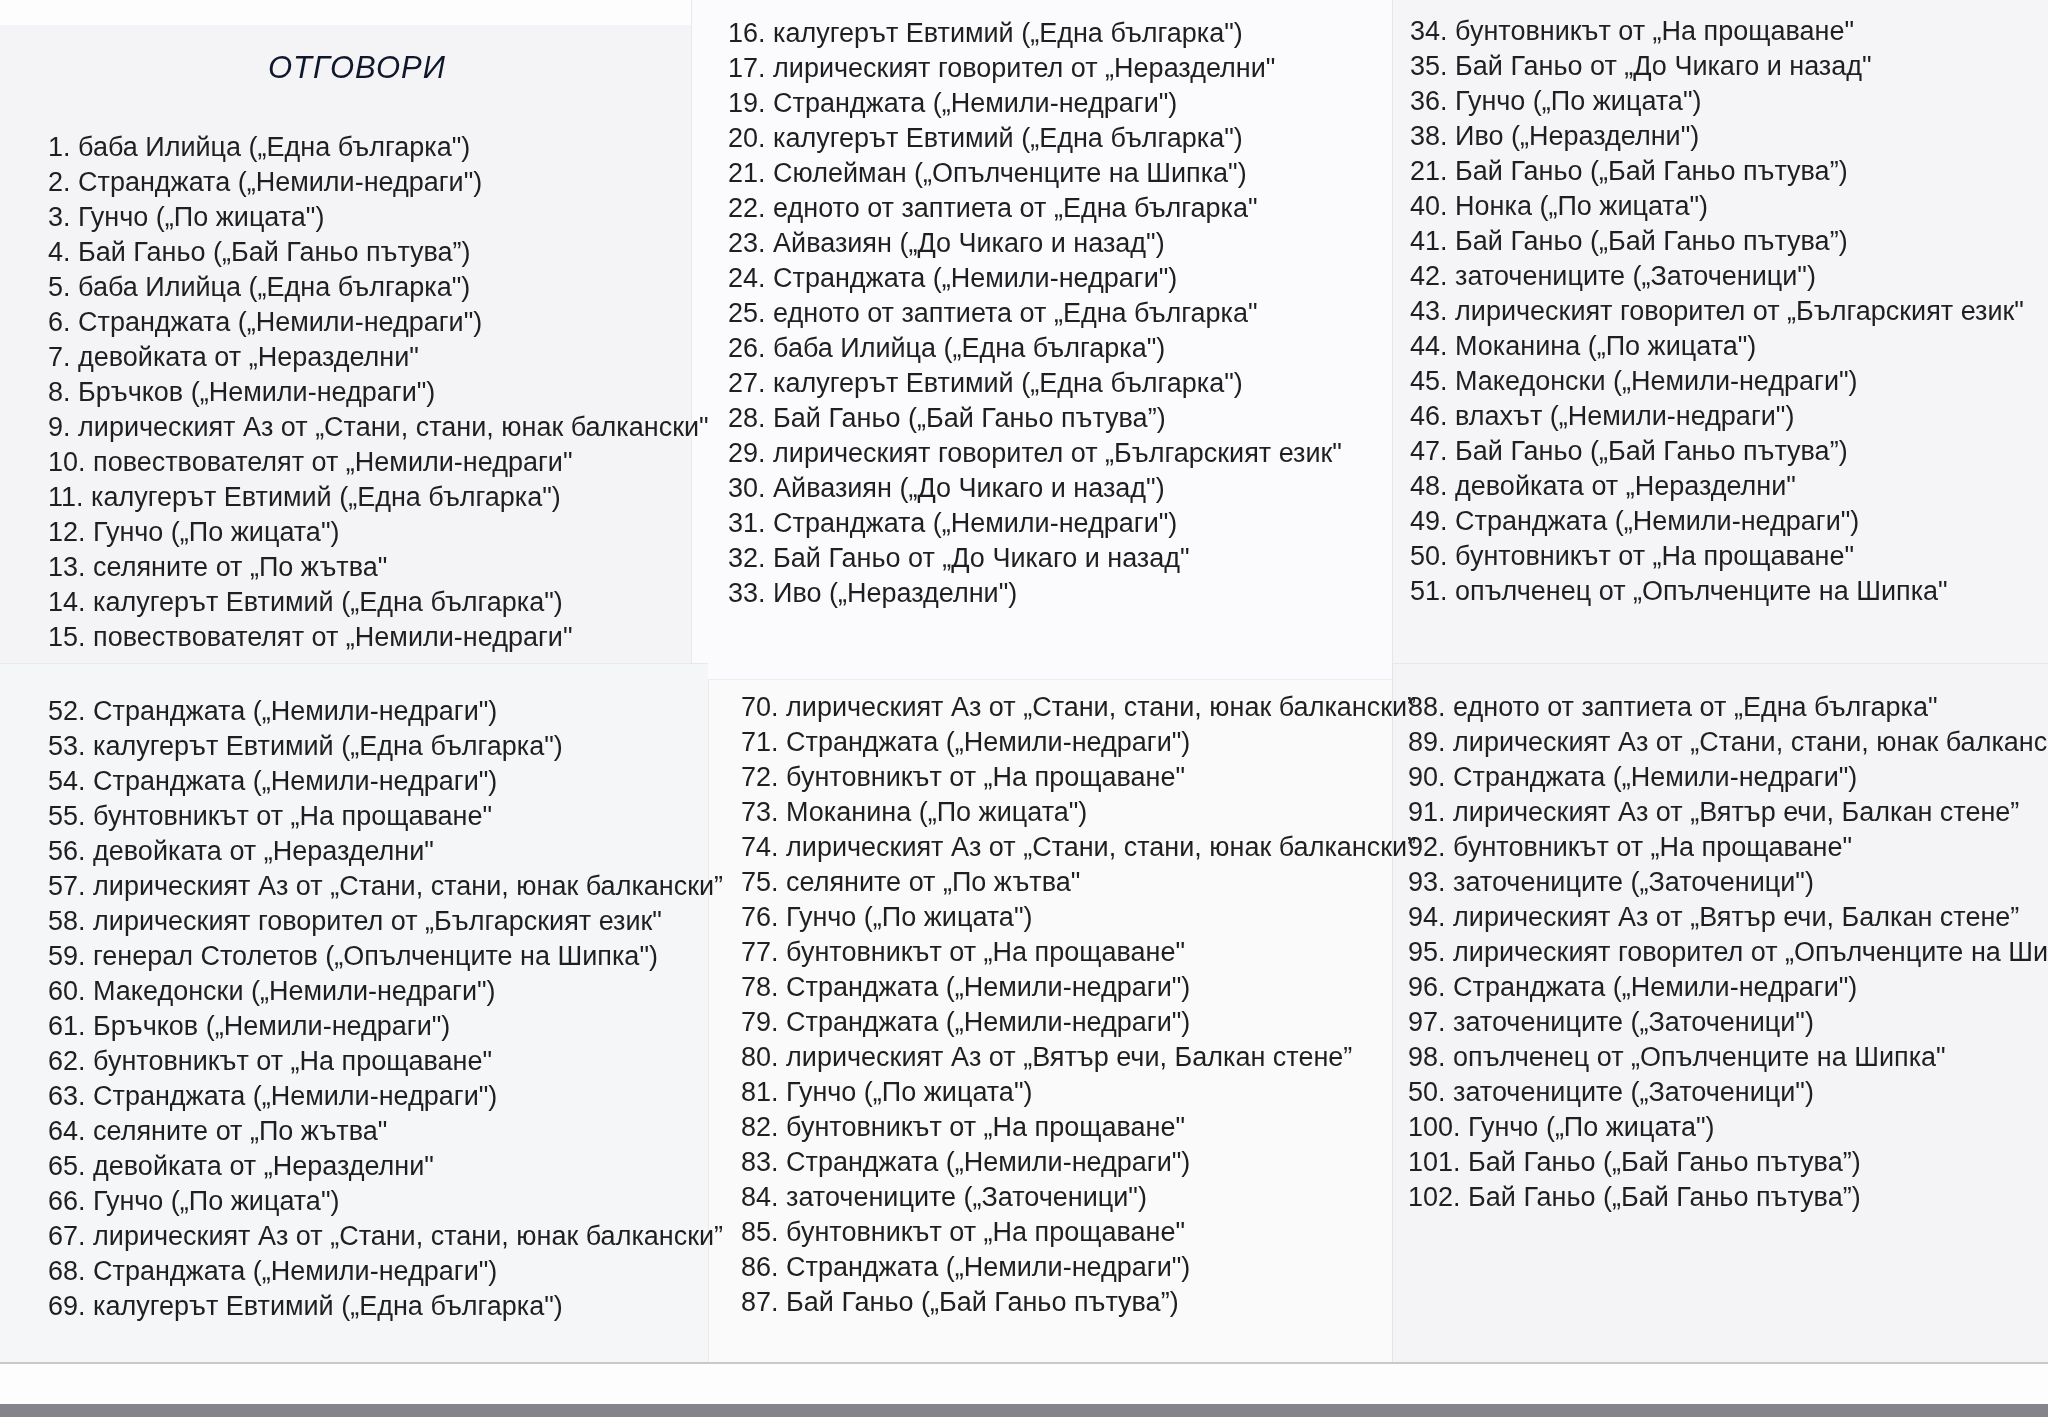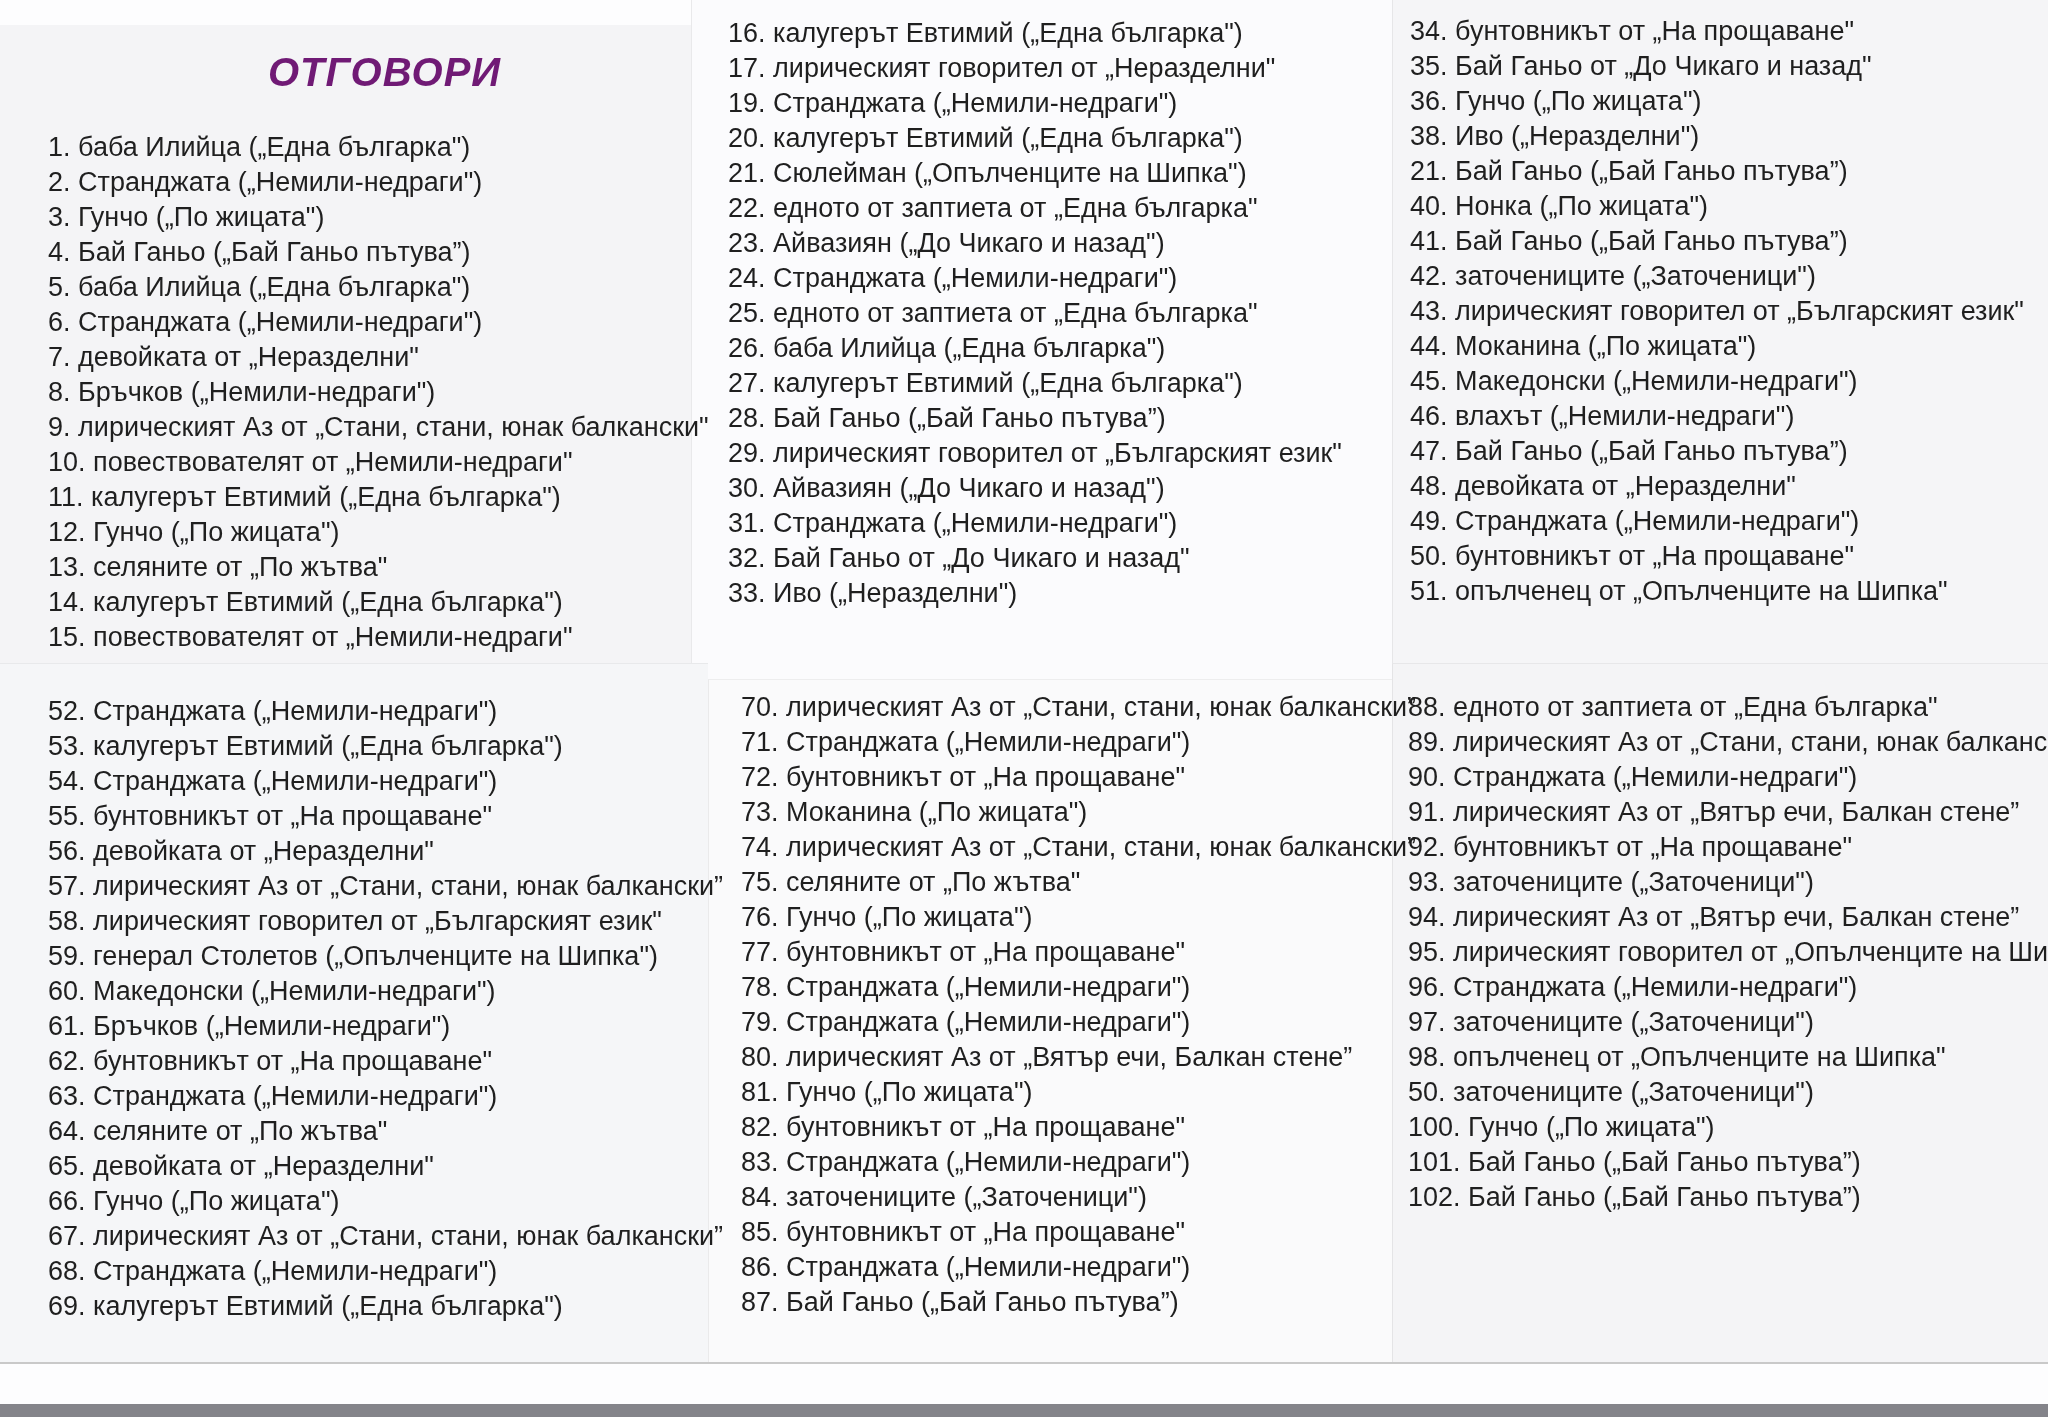--- a/index.html
+++ b/index.html
@@ -19,25 +19,25 @@
   .piece-bl { left: 0;    top: 663px; width: 708px; height: 700px; background: #f5f6f8; border-top: 1px solid rgba(0,0,0,0.05); }
   .piece-bm { left: 708px; top: 679px; width: 684px; height: 684px; background: #fafafb; border-left: 1px solid rgba(0,0,0,0.06); border-top: 1px solid rgba(0,0,0,0.05); }
   .piece-br { left: 1392px; top: 663px; width: 656px; height: 700px; background: #f4f4f6; border-left: 1px solid rgba(0,0,0,0.06); border-top: 1px solid rgba(0,0,0,0.05); }
   .bottom-line { position: absolute; left: 0; top: 1362px; width: 2048px; height: 2px; background: #c9c9c9; }
   .bottom-bar  { position: absolute; left: 0; top: 1404px; width: 2048px; height: 13px; background: #84848a; }
 
   .title {
     position: absolute;
     left: 268px;
     top: 50px;
-    font-size: 40px;
-    font-weight: bold;
+    font-size: 31px;
+    font-weight: normal;
     font-style: italic;
     letter-spacing: 1px;
-    color: #701a75;
+    color: #0f172a;
     white-space: nowrap;
   }
   .col {
     position: absolute;
     white-space: nowrap;
     font-size: 27px;
     line-height: 35px;
   }
   .col .item { height: 35px; }
   .col-1 { left: 48px;   top: 130px; }

